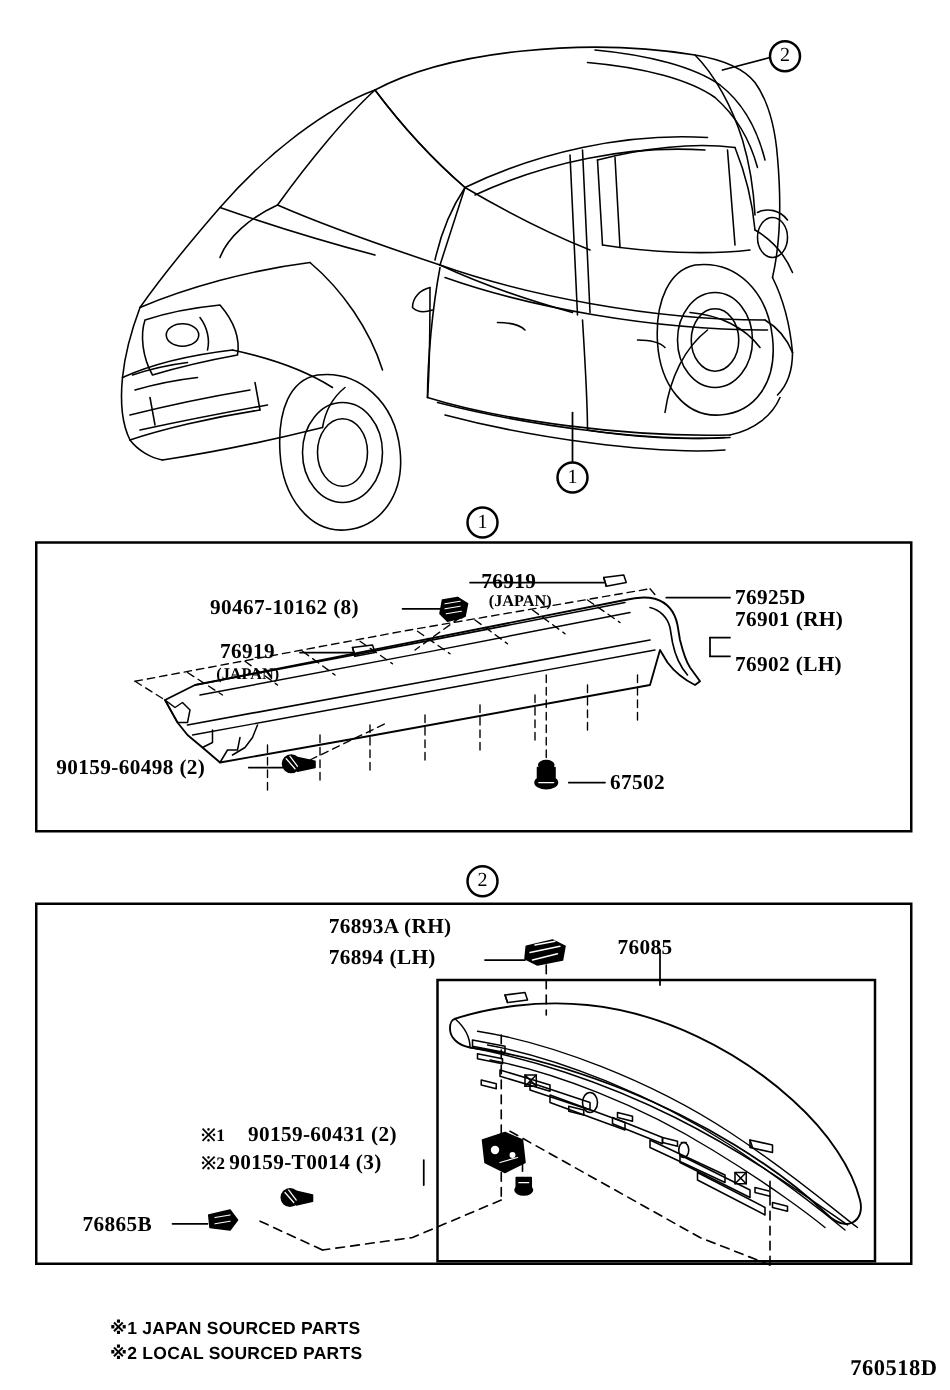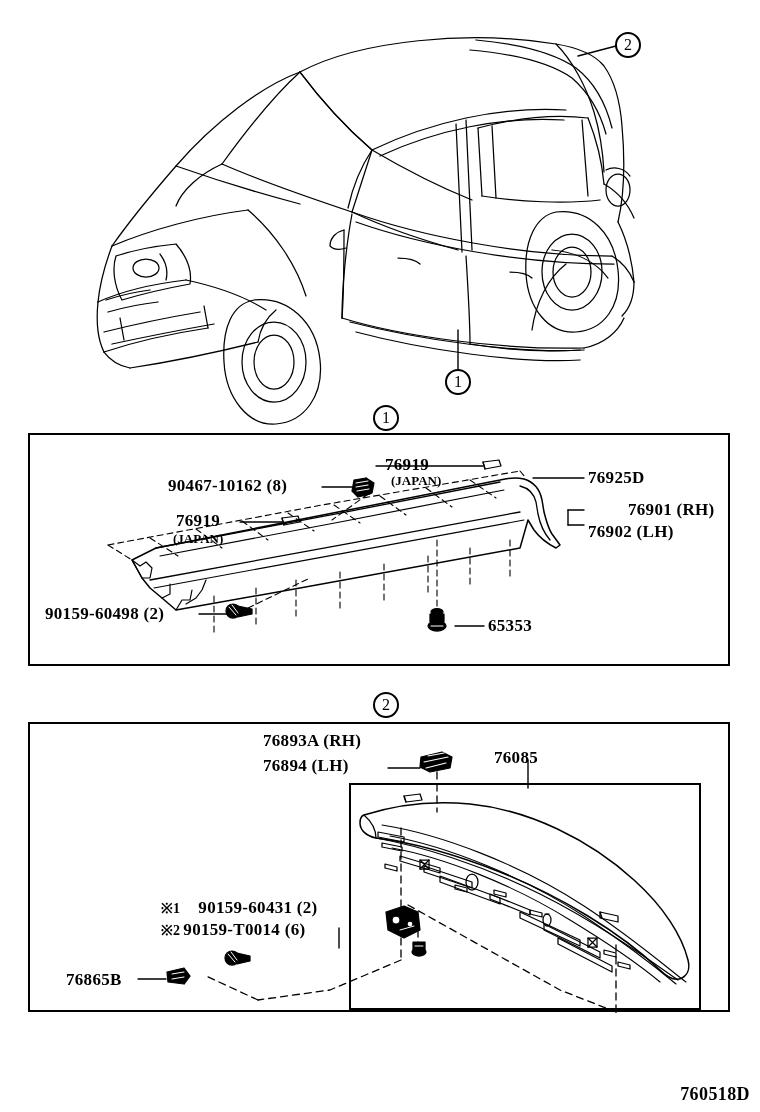--- a/index.html
+++ b/index.html
@@ -476,52 +476,56 @@
   </div>
 
   <div class="lbl" style="left:45px; top:605px;">
     <span>90159-60498 (2)</span>
   </div>
 
   <div class="lbl" style="left:588px; top:469px;">
     <span>76925D</span>
   </div>
 
-  <div class="lbl" style="left:588px; top:501px;margin-left:40px;">
+  <div class="lbl" style="left:588px; top:487px;">
     <span>76901 (RH)</span>
   </div>
 
   <div class="lbl" style="left:588px; top:523px;">
     <span>76902 (LH)</span>
   </div>
 
   <div class="lbl" style="left:488px; top:617px;">
-    <span>65353</span>
+    <span>67502</span>
   </div>
 
   <div class="lbl" style="left:263px; top:732px;">
     <span>76893A (RH)</span>
   </div>
 
   <div class="lbl" style="left:263px; top:757px;">
     <span>76894 (LH)</span>
   </div>
 
   <div class="lbl" style="left:494px; top:749px;">
     <span>76085</span>
   </div>
 
   <div class="lbl" style="left:161px; top:899px;">
     <span style="font-size:14px;">※1</span><span style="margin-left:18px;">90159-60431 (2)</span>
   </div>
 
   <div class="lbl" style="left:161px; top:921px;">
-    <span style="font-size:14px;">※2</span><span style="margin-left:3px;">90159-T0014 (6)</span>
+    <span style="font-size:14px;">※2</span><span style="margin-left:3px;">90159-T0014 (3)</span>
   </div>
 
   <div class="lbl" style="left:66px; top:971px;">
     <span>76865B</span>
   </div>
 
+  <div class="footnotes">
+    <div>※1 JAPAN SOURCED PARTS</div>
+    <div>※2 LOCAL SOURCED PARTS</div>
+  </div>
 
   <div class="diagcode">760518D</div>
 
 </div>
 
 </body></html>

